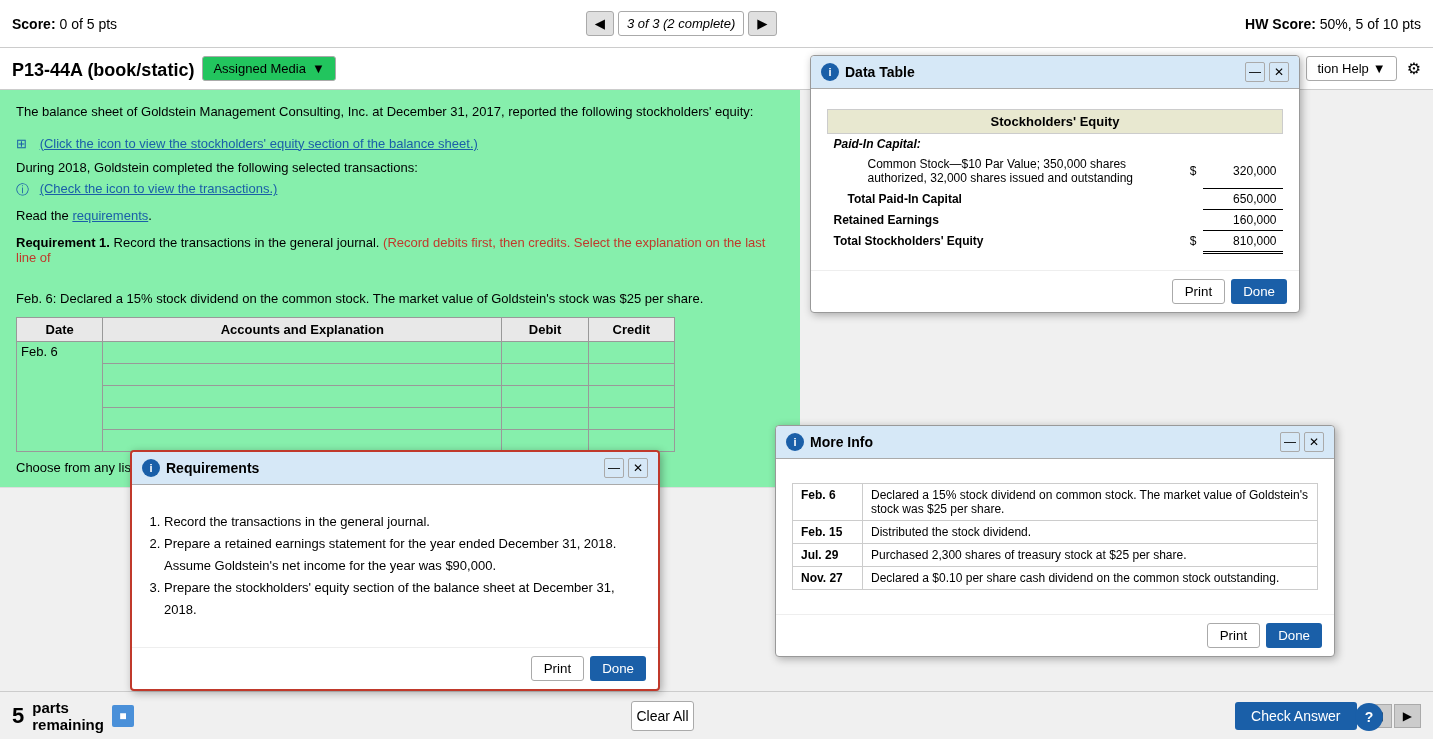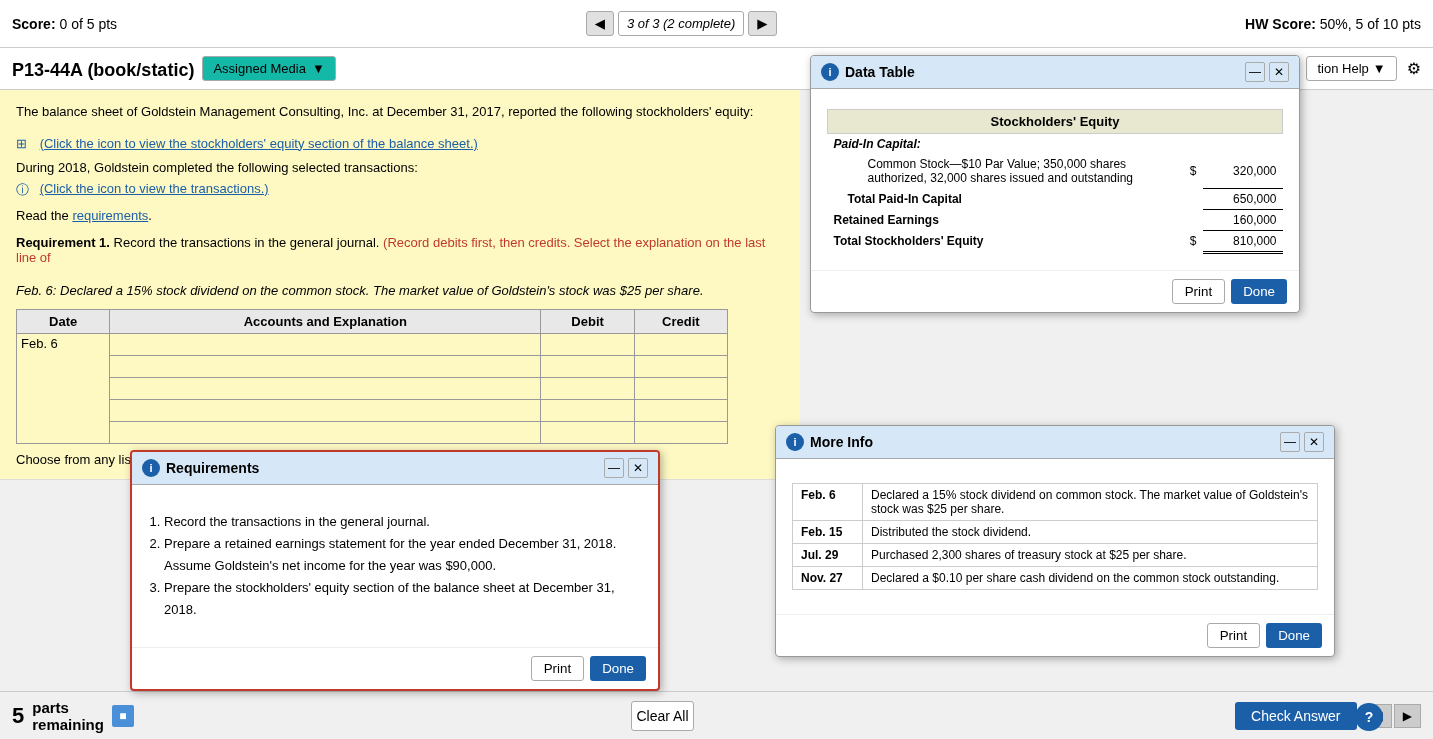--- a/index.html
+++ b/index.html
@@ -23,41 +23,41 @@
 
     
     .sub-bar {
       display: flex; align-items: center; justify-content: space-between;
       background: #fff; border-bottom: 1px solid #ccc; padding: 4px 12px;
       height: 42px;
     }
     .sub-bar-left { display: flex; align-items: flex-end; gap: 8px; }
     .problem-title { font-size: 18px; font-weight: bold; }
     .assigned-btn {
-      background: #14b8a6; border: 1px solid #aaa; padding: 4px 10px; cursor: pointer;
+      background: #22c55e; border: 1px solid #aaa; padding: 4px 10px; cursor: pointer;
       border-radius: 3px; display: flex; align-items: center; gap: 6px; font-size: 13px;
     }
     .sub-bar-right { display: flex; align-items: center; gap: 10px; }
     .tion-help-btn {
       background: #fff; border: 1px solid #aaa; padding: 4px 10px; cursor: pointer;
       border-radius: 3px; display: flex; align-items: center; gap: 4px; font-size: 13px;
     }
     .gear-icon { font-size: 16px; cursor: pointer; }
 
     
     .main-content {
-      background: #fef9c3; padding: 12px 16px; width: 800px; min-height: 300px;
+      background: #86efac; padding: 12px 16px; width: 800px; min-height: 300px;
       border-bottom: 1px solid #ddd;
     }
     .problem-text { font-size: 13px; line-height: 1.5; }
     .icon-link { color: #1a5fa8; text-decoration: underline; cursor: pointer; }
 
     
     .journal-table {
-      width: 712px; border-collapse: collapse; margin-top: 8px; font-size: 13px;
+      width: 659px; border-collapse: collapse; margin-top: 8px; font-size: 13px;
     }
     .journal-table th {
       background: #e8e8e8; border: 1px solid #999; padding: 4px 8px; text-align: center;
     }
     .journal-table td {
       border: 1px solid #999; padding: 2px 4px; height: 22px;
     }
     .date-col { width: 80px; vertical-align: top; padding-top: 4px; }
     .account-col { width: 370px; }
     .debit-col { width: 80px; }
@@ -197,33 +197,33 @@
   </div>
   <div class="problem-text" style="margin-top:12px;">
     <span style="color:#1a5fa8; display:inline-block; width:20px; vertical-align:middle;">⊞</span>
     <a class="icon-link">(Click the icon to view the stockholders' equity section of the balance sheet.)</a>
   </div>
   <div class="problem-text" style="margin-top:4px;">
     <span>During 2018, Goldstein completed the following selected transactions:</span>
   </div>
   <div class="problem-text" style="margin-top:2px;">
     <span style="color:#1a5fa8; display:inline-block; width:20px; vertical-align:middle;">ⓘ</span>
-    <a class="icon-link">(Click the icon to view the transactions.)</a>
+    <a class="icon-link">(Check the icon to view the transactions.)</a>
   </div>
   <div class="problem-text" style="margin-top:6px;">
     Read the <a class="icon-link">requirements</a>.
   </div>
 
   <div style="margin-top:10px;">
     <span style="font-weight:bold;">Requirement 1.</span>
     <span>Record the transactions in the general journal.</span>
     <span style="color:#c0392b;">(Record debits first, then credits. Select the explanation on the last line of</span>
   </div>
 
-  <div class="problem-text" style="margin-top:16px;font-style:italic;">Feb. 6: Declared a 15% stock dividend on the common stock. The market value of Goldstein's stock was $25 per share.</div>
+  <div class="problem-text" style="margin-top:24px;">Feb. 6: Declared a 15% stock dividend on the common stock. The market value of Goldstein's stock was $25 per share.</div>
 
   <table class="journal-table">
     <thead>
       <tr>
         <th class="date-col">Date</th>
         <th class="account-col">Accounts and Explanation</th>
         <th class="debit-col">Debit</th>
         <th class="credit-col">Credit</th>
       </tr>
     </thead>

